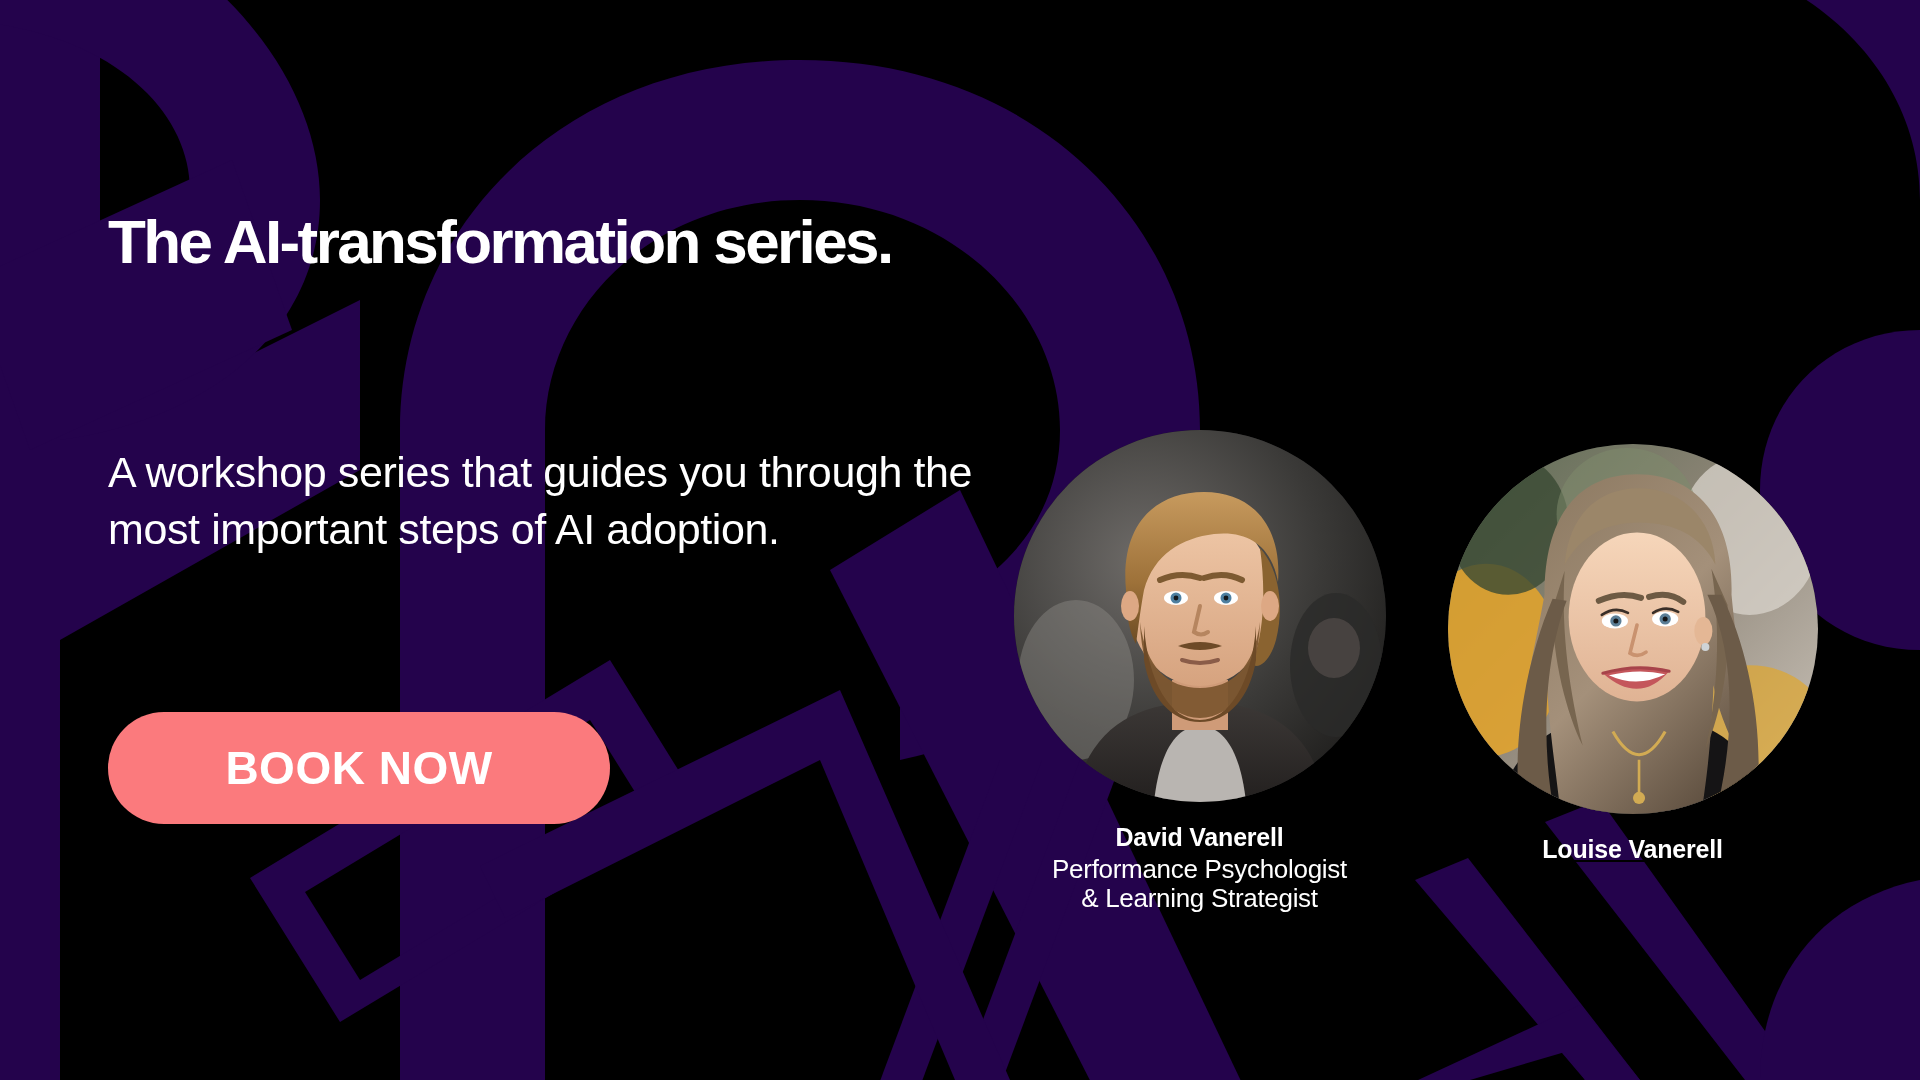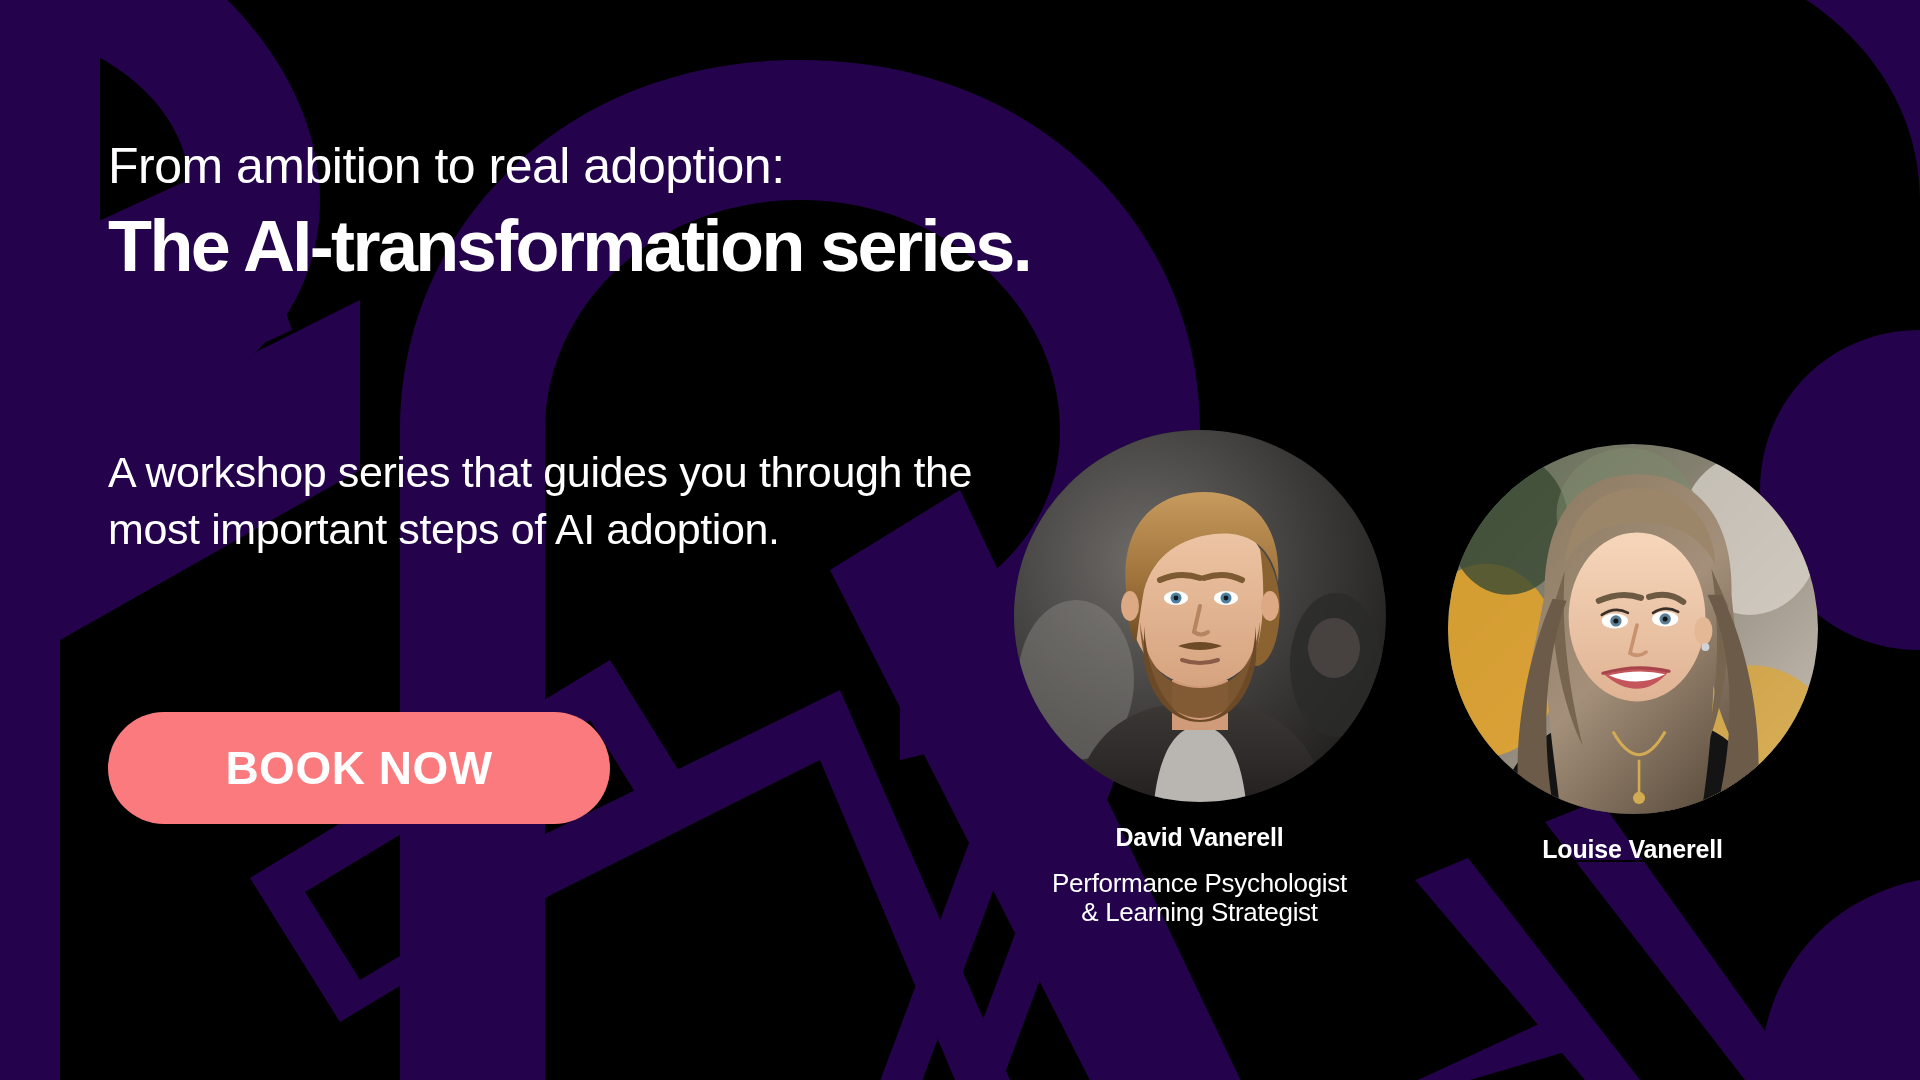--- a/index.html
+++ b/index.html
@@ -34,21 +34,21 @@
     line-height:1.05;
     font-weight:400;
     color:#ffffff;
     letter-spacing:-0.5px;
     white-space:nowrap;
   }
 
   .headline{
     position:absolute;
     left:0; top:210px;
-    font-size:72px;
+    font-size:62px;
     line-height:1.02;
     font-weight:700;
     color:#ffffff;
     letter-spacing:-2.6px;
     white-space:nowrap;
   }
 
   .subcopy{
     position:absolute;
     left:0; top:444px;
@@ -105,21 +105,21 @@
   .speaker-name{
     margin-top:20px;
     font-size:25px;
     font-weight:700;
     color:#ffffff;
     letter-spacing:-0.2px;
     text-align:center;
     line-height:1.2;
   }
   .speaker-role{
-    margin-top:17px;
+    margin-top:3px;
     font-size:26px;
     font-weight:400;
     color:#ffffff;
     letter-spacing:-0.3px;
     text-align:center;
     line-height:1.12;
     white-space:pre-line;
   }
   .speaker.right .avatar{ width:370px; height:370px; }
   .speaker.right{ margin-top:14px;text-decoration:underline; }
@@ -161,21 +161,20 @@
       <path d="M 1590,-60 C 1790,-60 1920,60 1920,200 L 1920,-60 Z"></path>
 
       <path d="M 1920,330 C 1830,330 1760,400 1760,490 C 1760,580 1830,650 1920,650 Z"></path>
 
       <path d="M 1920,880 C 1820,900 1760,980 1760,1080 L 1920,1080 Z"></path>
     </g>
   </svg>
 
   <div class="content">
 
-    <div class="eyebrow">From ambition to real adoption:</div>
 
     <h1 class="headline">The AI-transformation series.</h1>
 
     <p class="subcopy">A workshop series that guides you through the most important steps of AI adoption.</p>
 
     <button class="cta">BOOK NOW</button>
   </div>
 
   <div class="speakers">
 

